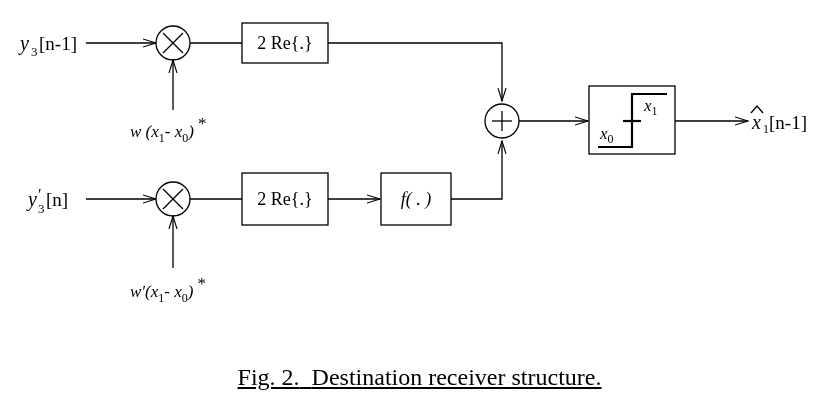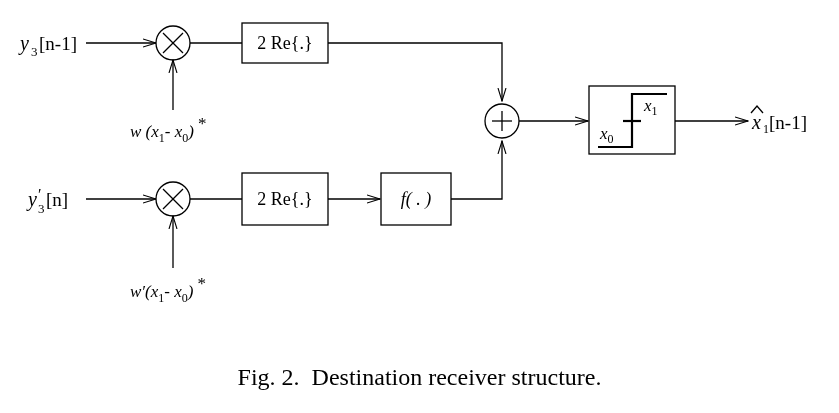--- a/index.html
+++ b/index.html
@@ -8,21 +8,21 @@
     .ser { font-family: "Liberation Serif", "DejaVu Serif", serif; fill: #000; }
     .ital { font-style: italic; }
     .line { stroke: #000; stroke-width: 1.3; fill: none; }
     .box { stroke: #000; stroke-width: 1.3; fill: #fff; }
     .thick { stroke: #000; stroke-width: 2.2; fill: none; }
     .arrow { stroke: #000; stroke-width: 1.1; fill: none; }
     #caption {
       position: absolute; left: 0; width: 839px; top: 364px;
       text-align: center;
       font-family: "Liberation Serif", "DejaVu Serif", serif;
-      font-size: 24px; color: #000;
+      font-size: 24px; color: #000; text-decoration: underline;
     }
   </style>
 </head>
 <body>
 
 <svg id="diagram" width="839" height="413" viewBox="0 0 839 413">
   <defs>
     <marker id="arr" markerWidth="14" markerHeight="10" refX="13" refY="5" orient="auto" markerUnits="userSpaceOnUse">
       <path d="M0,1 L13,5 L0,9" class="arrow"></path>
     </marker>

